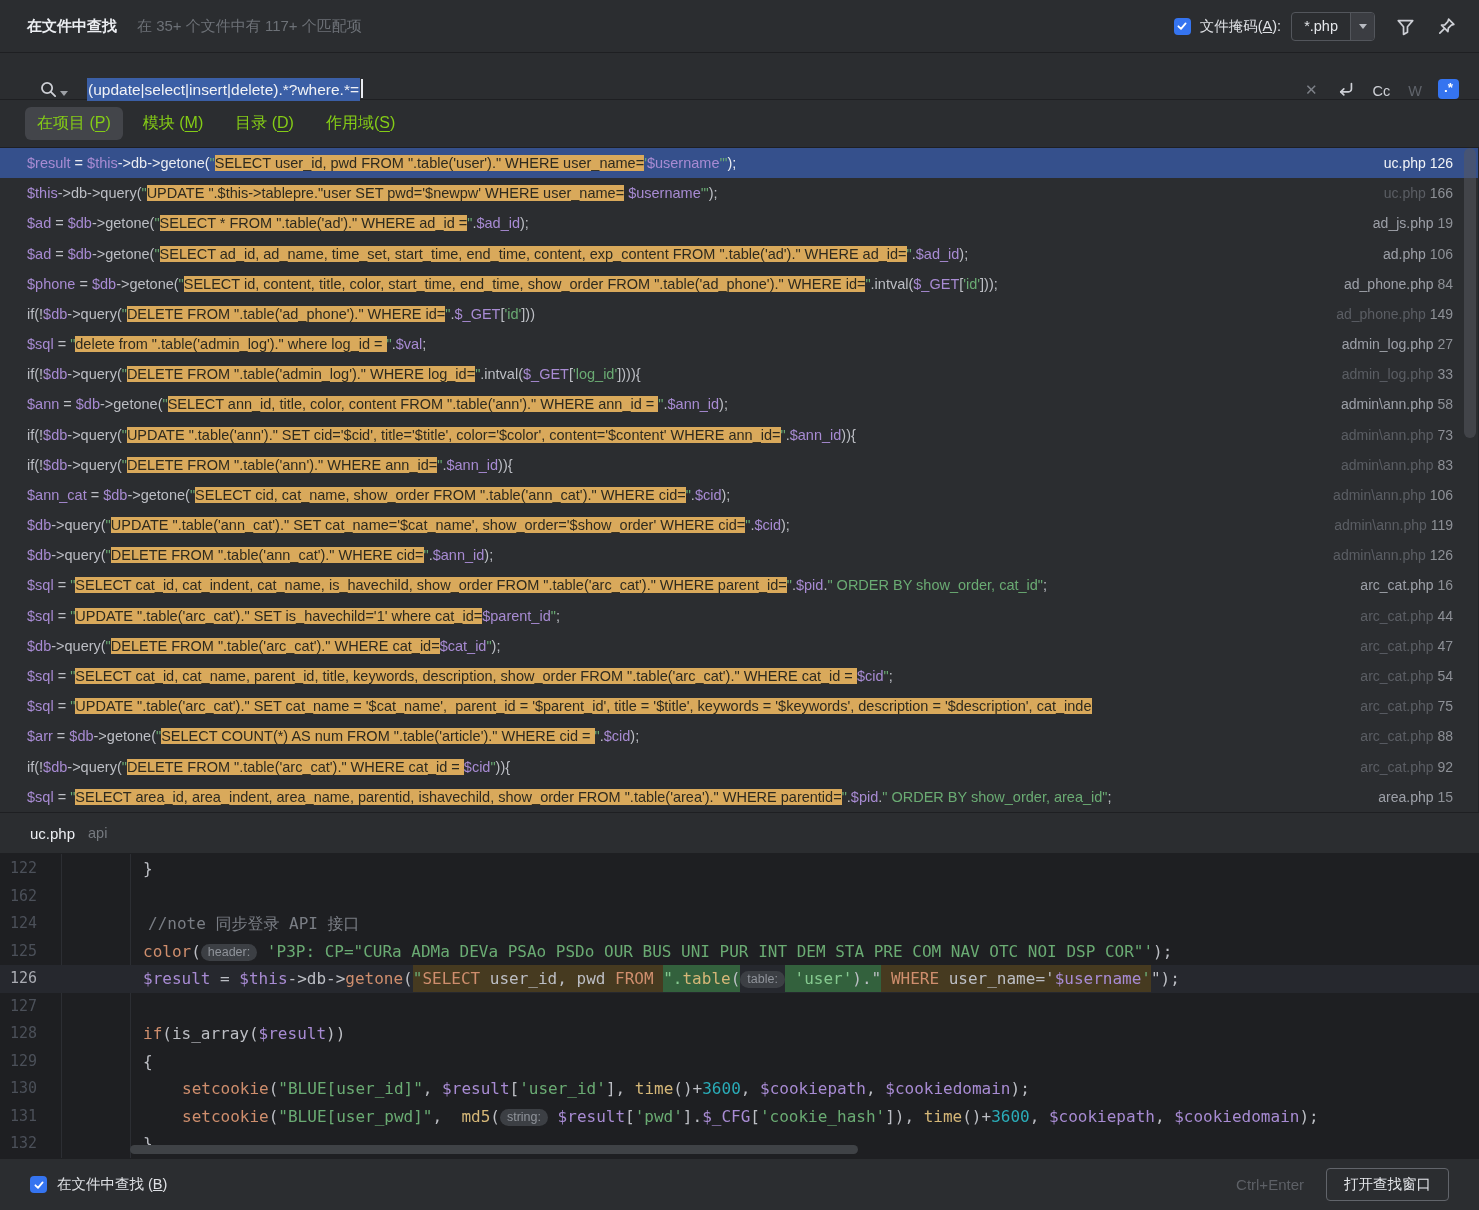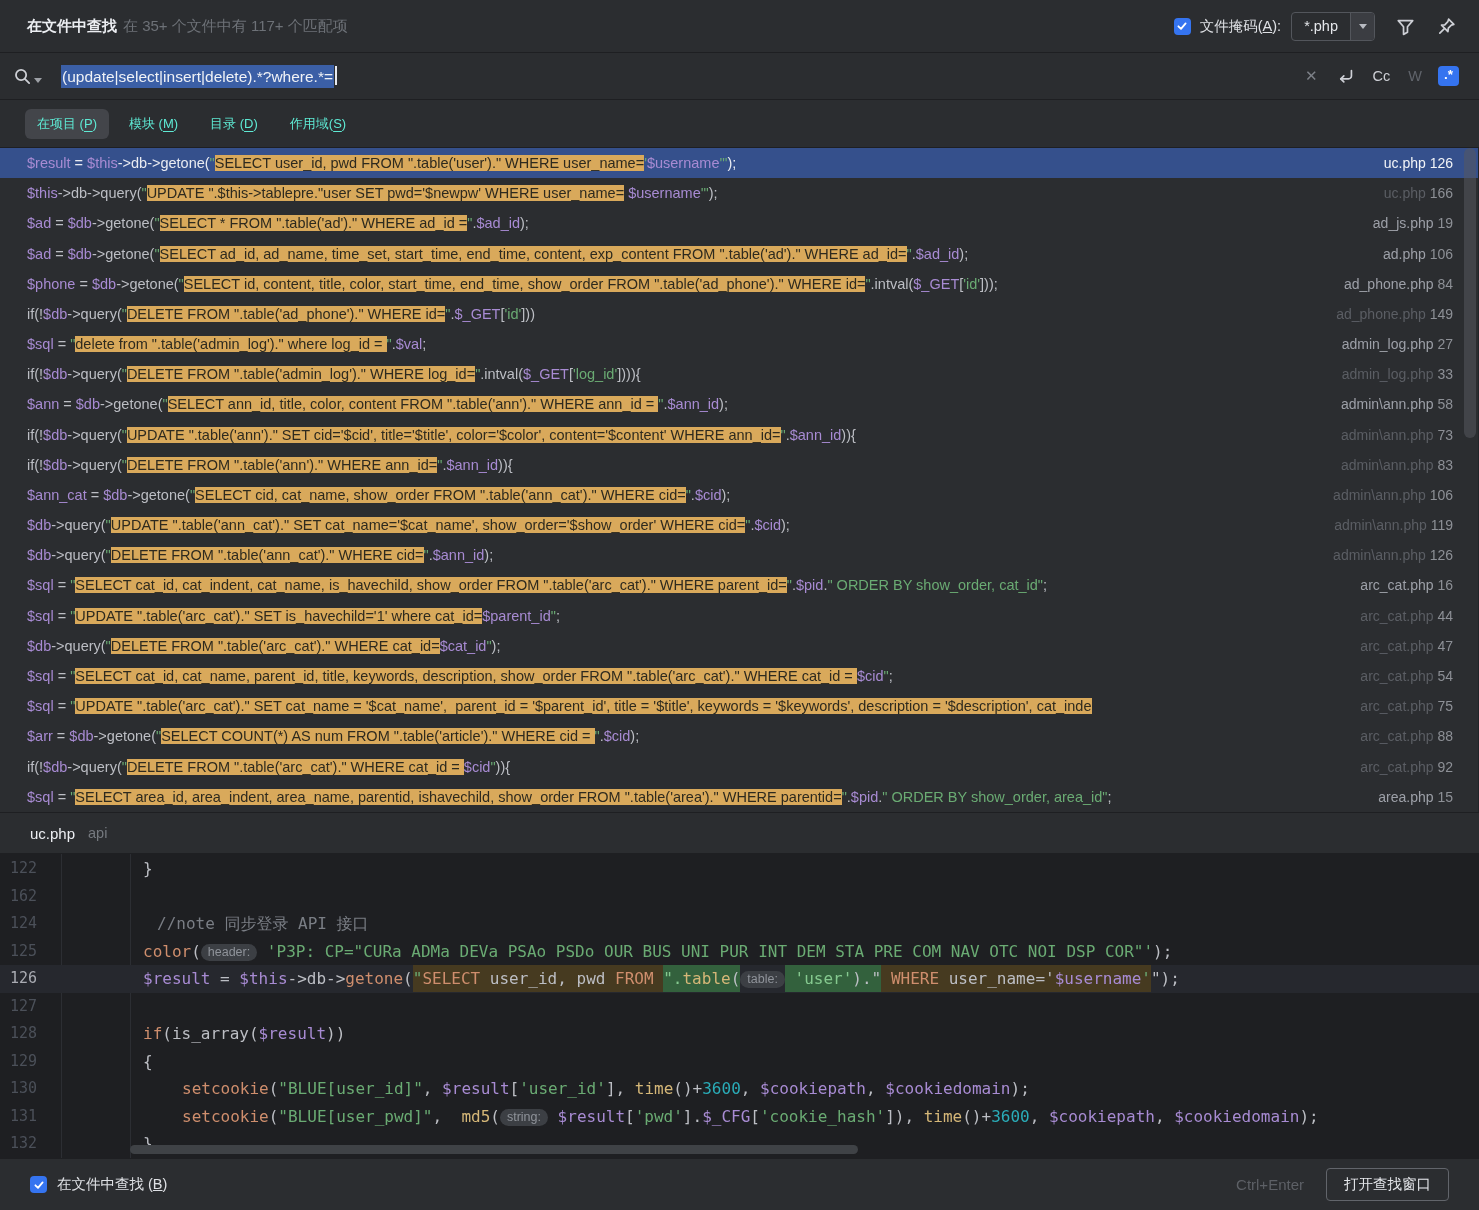--- a/index.html
+++ b/index.html
@@ -7,51 +7,51 @@
   #app {
     position:relative; width:1479px; height:1210px;
     background:#2b2d30; overflow:hidden;
     font-family:"Liberation Sans", sans-serif;
     color:#dfe1e5;
   }
   
   #topbar { position:absolute; top:0; left:0; right:0; height:52px;
     display:flex; align-items:center; padding:0 22px 0 27px; }
   #dlg-title { font-size:15px; font-weight:bold; color:#eceef2; }
-  #dlg-summary { font-size:15px; color:#6d7177; margin-left:6px; flex:1; }
+  #dlg-summary { font-size:15px; color:#6d7177; margin-left:20px; flex:1; }
   .cb { width:17px; height:17px; border-radius:4px; background:#3574F0;
     display:inline-flex; align-items:center; justify-content:center; flex:none; }
   #mask-label { font-size:14.5px; color:#dfe1e5; margin-left:9px; }
   #mask-combo { display:flex; align-items:center; height:29px; margin-left:10px;
     border:1px solid #53565c; border-radius:4px; overflow:hidden; }
   #mask-value { font-size:14.5px; padding:0 12px; color:#e4e6ea;text-align:right; }
   #mask-arrow-box { width:24px; align-self:stretch; background:#3b3d42;
     border-left:1px solid #53565c; display:flex; align-items:center; justify-content:center; }
   .tri-down { width:0; height:0; border-left:4.5px solid transparent;
     border-right:4.5px solid transparent; border-top:5px solid #b8bbc2; }
   .bar-icon { margin-left:20px; display:inline-flex; align-items:center; }
   
   #searchrow { position:absolute; top:52px; left:0; right:0; height:48px;
     border-top:1px solid #1e1f22; border-bottom:1px solid #1e1f22;
-    display:flex; align-items:center; padding:0 20px 0 13px; }
+    display:flex; align-items:flex-end; padding:0 20px 0 39px; }
   #search-icon-grp { display:flex; align-items:flex-end; }
   #query-wrap { margin-left:19px; flex:1; font-size:15.5px; white-space:pre; }
   #query-text { background:#3b5fa6; color:#f0f2f6; padding:3px 1px; }
   #caret { display:inline-block; width:1.5px; height:19px; background:#e8eaf0;
     vertical-align:text-bottom; margin-left:1px; }
   .srch-ico { margin-left:18px; display:inline-flex; align-items:center; justify-content:center; }
   #clear-icon { color:#7d8188; font-size:15px; }
   #cc-icon { color:#ced0d6; font-size:14.5px; }
   #w-icon { color:#60646b; font-size:14.5px; }
   #regex-toggle { background:#3574F0; color:#fff; border-radius:4px;
     font-size:13.5px; font-weight:bold; padding:1px 6px 4px 6px; margin-left:16px; }
   
   #tabsrow { position:absolute; top:100px; left:0; right:0; height:48px;
     border-bottom:1px solid #1e1f22; display:flex; align-items:center; padding-left:25px; gap:8px; }
-  .tab { font-size:13px; color:#5eead4; padding:6px 12px; border-radius:6px; white-space:pre; }
+  .tab { font-size:16px; color:#84cc16; padding:6px 12px; border-radius:6px; white-space:pre; }
   .tab.sel { background:#43454a; }
   .tab u { text-underline-offset:2.5px; }
   
   #results { position:absolute; top:148px; left:0; right:0; height:664px; overflow:hidden; }
   .rrow { height:30.18px; display:flex; align-items:center; padding-left:27px;
     font-size:14.5px; white-space:pre; }
   .rrow.sel { background:#35508c; }
   .rcode { overflow:hidden; flex:1; }
   .seg-d { color:#bcbec4; }
   .seg-v { color:#a88bd3; }
@@ -205,21 +205,21 @@
     <span id="preview-file">uc.php</span>
     <span id="preview-scope">api</span>
   </div>
 
   <div id="editor">
     <div class="gutline" style="left:61px"></div>
     <div class="gutline" style="left:130px"></div>
     <div id="codelines">
         <div class="cline"><span class="lno">122</span><span class="lbody" style="padding-left: 13px;"><span class="e-d">}</span></span></div>
         <div class="cline"><span class="lno">162</span><span class="lbody" style="padding-left: 13px;"></span></div>
-        <div class="cline"><span class="lno">124</span><span class="lbody" style="padding-left: 27px;"><span class="e-c">//note 同步登录 API 接口</span></span></div>
+        <div class="cline"><span class="lno">124</span><span class="lbody" style="padding-left: 18px;"><span class="e-c">//note 同步登录 API 接口</span></span></div>
         <div class="cline"><span class="lno">125</span><span class="lbody" style="padding-left: 13px;"><span class="e-f">color</span><span class="e-d">(</span><span class="hint">header:</span><span class="e-d"> </span><span class="e-s">'P3P: CP="CURa ADMa DEVa PSAo PSDo OUR BUS UNI PUR INT DEM STA PRE COM NAV OTC NOI DSP COR"'</span><span class="e-d">);</span></span></div>
         <div class="cline caret"><span class="lno cur">126</span><span class="lbody" style="padding-left: 13px;"><span class="e-v">$result</span><span class="e-d"> = </span><span class="e-v">$this</span><span class="e-d">-&gt;db-&gt;</span><span class="e-f">getone</span><span class="e-d">(</span><span class="e-s bg-o">"</span><span class="e-k bg-o">SELECT</span><span class="e-d bg-o"> user_id, pwd </span><span class="e-k bg-o">FROM</span><span class="e-d bg-o"> </span><span class="e-s bg-g">".</span><span class="e-y bg-g">table</span><span class="e-d bg-g">(</span><span class="hint bg-g e-h">table:</span><span class="e-d bg-g"> </span><span class="e-s bg-g">'user'</span><span class="e-d bg-g">)."</span><span class="e-d bg-o"> </span><span class="e-k bg-o">WHERE</span><span class="e-d bg-o"> user_name='</span><span class="e-v bg-o">$username</span><span class="e-s bg-o">'</span><span class="e-d">");</span></span></div>
         <div class="cline"><span class="lno">127</span><span class="lbody" style="padding-left: 13px;"></span></div>
         <div class="cline"><span class="lno">128</span><span class="lbody" style="padding-left: 13px;"><span class="e-f">if</span><span class="e-d">(is_array(</span><span class="e-v">$result</span><span class="e-d">))</span></span></div>
         <div class="cline"><span class="lno">129</span><span class="lbody" style="padding-left: 13px;"><span class="e-d">{</span></span></div>
         <div class="cline"><span class="lno">130</span><span class="lbody" style="padding-left: 52px;"><span class="e-f">setcookie</span><span class="e-d">(</span><span class="e-s">"BLUE[user_id]"</span><span class="e-d">, </span><span class="e-v">$result</span><span class="e-d">[</span><span class="e-s">'user_id'</span><span class="e-d">], </span><span class="e-y">time</span><span class="e-d">()+</span><span class="e-n">3600</span><span class="e-d">, </span><span class="e-v">$cookiepath</span><span class="e-d">, </span><span class="e-v">$cookiedomain</span><span class="e-d">);</span></span></div>
         <div class="cline"><span class="lno">131</span><span class="lbody" style="padding-left: 52px;"><span class="e-f">setcookie</span><span class="e-d">(</span><span class="e-s">"BLUE[user_pwd]"</span><span class="e-d">,  </span><span class="e-y">md5</span><span class="e-d">(</span><span class="hint">string:</span><span class="e-d"> </span><span class="e-v">$result</span><span class="e-d">[</span><span class="e-s">'pwd'</span><span class="e-d">].</span><span class="e-v">$_CFG</span><span class="e-d">[</span><span class="e-s">'cookie_hash'</span><span class="e-d">]), </span><span class="e-y">time</span><span class="e-d">()+</span><span class="e-n">3600</span><span class="e-d">, </span><span class="e-v">$cookiepath</span><span class="e-d">, </span><span class="e-v">$cookiedomain</span><span class="e-d">);</span></span></div>
         <div class="cline"><span class="lno">132</span><span class="lbody" style="padding-left: 13px;"><span class="e-d">}</span></span></div>
       </div>
     <div id="h-scrollbar"></div>

